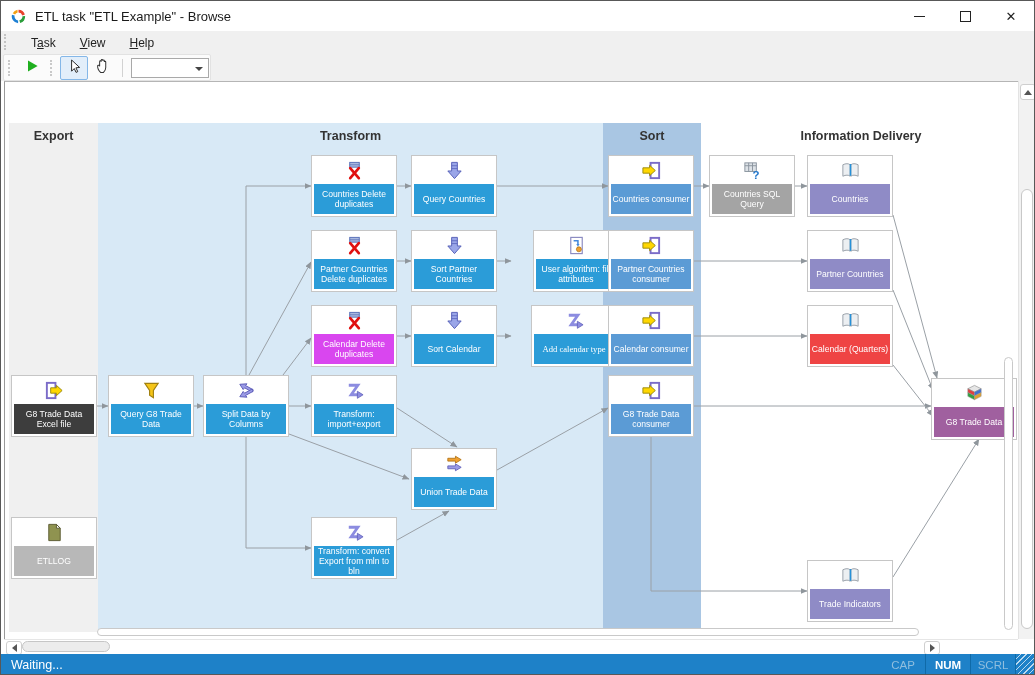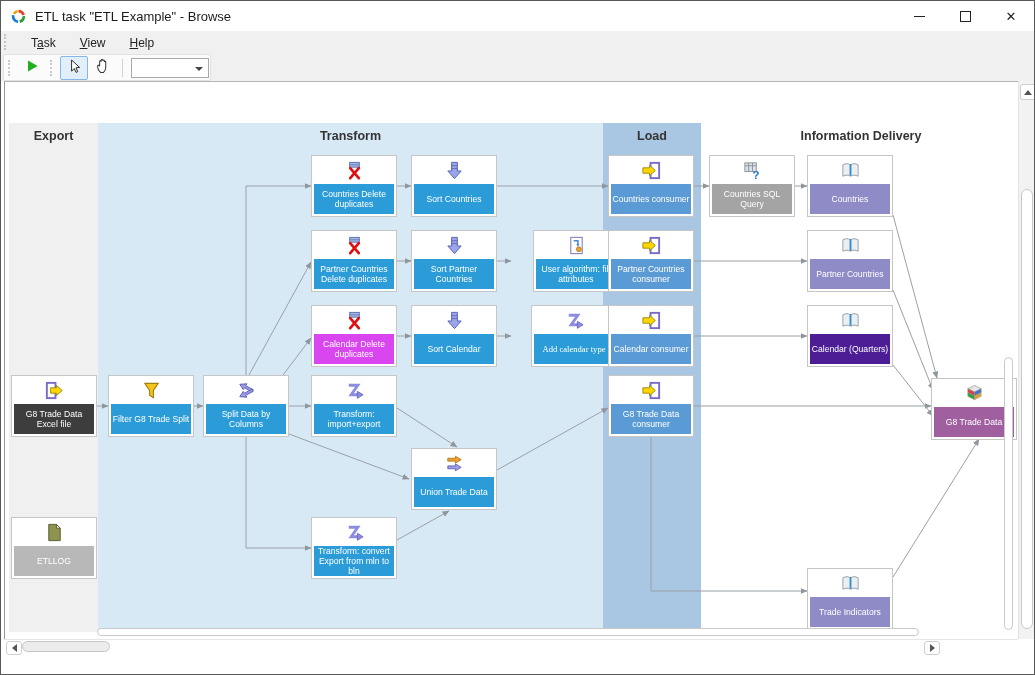--- a/index.html
+++ b/index.html
@@ -129,21 +129,21 @@
     </div>
   </div>
 
   <div class="canvas">
     <div id="lanes">
         <div class="lane" style="left: 4px; width: 89px; background: rgb(240, 240, 240);"></div>
         <div class="lane-header" style="left: 4px; width: 89px;">Export</div>
         <div class="lane" style="left: 93px; width: 505px; background: rgb(216, 233, 246);"></div>
         <div class="lane-header" style="left: 93px; width: 505px;">Transform</div>
         <div class="lane" style="left: 598px; width: 98px; background: rgb(169, 198, 227);"></div>
-        <div class="lane-header" style="left: 598px; width: 98px;">Load</div>
+        <div class="lane-header" style="left: 598px; width: 98px;">Sort</div>
         <div class="lane" style="left: 696px; width: 320px; background: transparent;"></div>
         <div class="lane-header" style="left: 696px; width: 320px;">Information Delivery</div>
       </div>
     <svg class="edges" id="edge-layer" viewBox="0 0 1013 558">
         <defs>
           <marker id="arr" markerWidth="8" markerHeight="7" refX="6.5" refY="3" orient="auto">
             <path d="M0,0 L7,3 L0,6 Z" fill="#8f969c"></path>
           </marker>
         </defs>
         <polyline points="92,324 103,324" fill="none" stroke="#9aa0a6" stroke-width="1" marker-end="url(#arr)"></polyline>
@@ -194,21 +194,21 @@
             </svg>
           </div>
           <div class="node-label" style="background: rgb(184, 184, 184);">ETLLOG</div>
         </div>
         <div class="node" style="left: 103px; top: 293px;">
           <div class="node-icon">
             <svg viewBox="0 0 22 22">
               <path d="M4 3.5 H18 L13 11 V18.5 L9 16 V11 Z" fill="#f5c518" stroke="#a08010" stroke-width="1.2"></path>
             </svg>
           </div>
-          <div class="node-label" style="background: rgb(43, 156, 216);">Filter G8 Trade Split</div>
+          <div class="node-label" style="background: rgb(43, 156, 216);">Query G8 Trade Data</div>
         </div>
         <div class="node" style="left: 198px; top: 293px;">
           <div class="node-icon">
             <svg viewBox="0 0 22 22">
               <g fill="#9b9be6" stroke="#5c5cb8" stroke-width="1">
                 <path d="M18 10.2 L10 5.8 L11.5 4 L4 4.5 L7.5 10 L9 8.2 L17 12.6 Z"></path>
                 <path d="M18 11.8 L10 16.2 L11.5 18 L4 17.5 L7.5 12 L9 13.8 L17 9.4 Z"></path>
               </g>
             </svg>
           </div>
@@ -228,21 +228,21 @@
           <div class="node-label" style="background: rgb(43, 156, 216);">Countries Delete duplicates</div>
         </div>
         <div class="node" style="left: 406px; top: 73px;">
           <div class="node-icon">
             <svg viewBox="0 0 22 22">
               <path d="M8 2.5 H14 V11.5 H18 L11 19.5 L4 11.5 H8 Z" fill="#9aa6e8" stroke="#5560b8" stroke-width="1"></path>
               <line x1="8" y1="6" x2="14" y2="6" stroke="#5560b8" stroke-width=".8"></line>
               <line x1="8" y1="9" x2="14" y2="9" stroke="#5560b8" stroke-width=".8"></line>
             </svg>
           </div>
-          <div class="node-label" style="background: rgb(43, 156, 216);">Sort Countries</div>
+          <div class="node-label" style="background: rgb(43, 156, 216);">Query Countries</div>
         </div>
         <div class="node" style="left: 306px; top: 148px;">
           <div class="node-icon">
             <svg viewBox="0 0 22 22">
               <rect x="6" y="2.5" width="10" height="5" fill="#a8b8e0" stroke="#5870b8"></rect>
               <line x1="6" y1="5" x2="16" y2="5" stroke="#5870b8" stroke-width=".8"></line>
               <g stroke="#e01010" stroke-width="2.8" stroke-linecap="round">
                 <line x1="6.5" y1="8.5" x2="15.5" y2="19"></line>
                 <line x1="15.5" y1="8.5" x2="6.5" y2="19"></line>
               </g>
@@ -401,35 +401,35 @@
           <div class="node-label" style="background: rgb(143, 139, 198);">Partner Countries</div>
         </div>
         <div class="node" style="left: 802px; top: 223px;">
           <div class="node-icon">
             <svg viewBox="0 0 22 22">
               <path d="M3 5 C6 3.5 9 3.5 10.6 5 V17 C9 15.5 6 15.5 3 17 Z" fill="#eceff2" stroke="#98a0a8" stroke-width="1"></path>
               <path d="M19 5 C16 3.5 13 3.5 11.4 5 V17 C13 15.5 16 15.5 19 17 Z" fill="#eceff2" stroke="#98a0a8" stroke-width="1"></path>
               <rect x="10.2" y="4.2" width="1.6" height="12.3" fill="#2690d8"></rect>
             </svg>
           </div>
-          <div class="node-label" style="background: #4c1d95;">Calendar (Quarters)</div>
+          <div class="node-label" style="background: #ef4444;">Calendar (Quarters)</div>
         </div>
         <div class="node" style="left: 926px; top: 296px;">
           <div class="node-icon">
             <svg viewBox="0 0 22 22">
               <polygon points="11,2.5 18,6 11,9.5 4,6" fill="#e6e6e6" stroke="#909090" stroke-width=".7"></polygon>
               <polygon points="4,6 11,9.5 11,13.5 4,10" fill="#e04040" stroke="#909090" stroke-width=".5"></polygon>
               <polygon points="4,10 11,13.5 11,17.5 4,14" fill="#30a040" stroke="#909090" stroke-width=".5"></polygon>
               <polygon points="11,9.5 18,6 18,10 11,13.5" fill="#4070d0" stroke="#909090" stroke-width=".5"></polygon>
               <polygon points="11,13.5 18,10 18,14 11,17.5" fill="#e0a030" stroke="#909090" stroke-width=".5"></polygon>
             </svg>
           </div>
           <div class="node-label" style="background: rgb(160, 96, 159);">G8 Trade Data</div>
         </div>
-        <div class="node" style="left: 802px; top: 478px; margin-top: 8px;">
+        <div class="node" style="left: 802px; top: 478px;">
           <div class="node-icon">
             <svg viewBox="0 0 22 22">
               <path d="M3 5 C6 3.5 9 3.5 10.6 5 V17 C9 15.5 6 15.5 3 17 Z" fill="#eceff2" stroke="#98a0a8" stroke-width="1"></path>
               <path d="M19 5 C16 3.5 13 3.5 11.4 5 V17 C13 15.5 16 15.5 19 17 Z" fill="#eceff2" stroke="#98a0a8" stroke-width="1"></path>
               <rect x="10.2" y="4.2" width="1.6" height="12.3" fill="#2690d8"></rect>
             </svg>
           </div>
           <div class="node-label" style="background: rgb(143, 139, 198);">Trade Indicators</div>
         </div>
       </div>
@@ -447,14 +447,26 @@
   <div class="hscroll">
     <span class="hscroll-left">
         <span class="tri-left"></span>
       </span>
     <span class="hscroll-thumb"></span>
     <span class="hscroll-right">
         <span class="tri-right"></span>
       </span>
   </div>
 
+  <div class="statusbar" style="background: rgb(30, 129, 200);">
+    <span class="status-text">Waiting...</span>
+    <span class="status-right" id="status-indicators">
+        <span class="status-ind dim">CAP</span>
+        <span class="status-sep"></span>
+        <span class="status-ind active">NUM</span>
+        <span class="status-sep"></span>
+        <span class="status-ind dim">SCRL</span>
+        <span class="status-sep"></span>
+        <span class="grip"></span>
+      </span>
+  </div>
 
 </div>
 
 </body></html>

